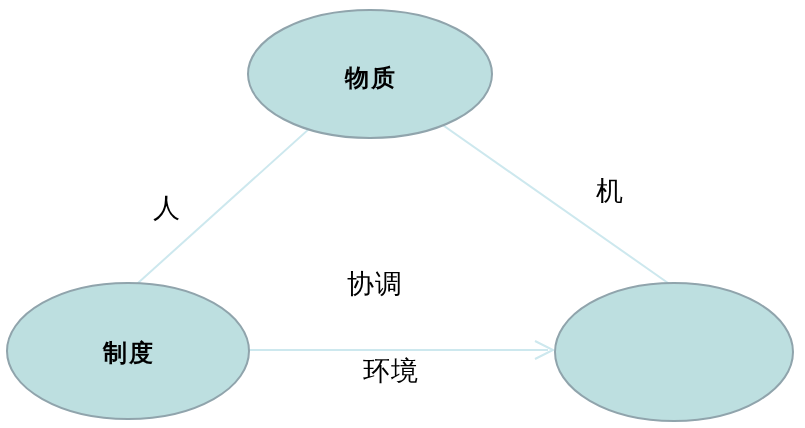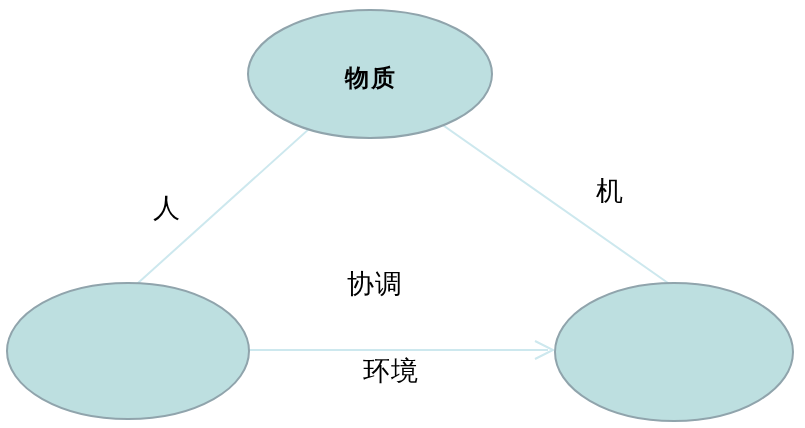--- a/index.html
+++ b/index.html
@@ -33,19 +33,20 @@
     <line x1="370" y1="74" x2="678" y2="290" stroke-width="2" stroke="#cde8ee"></line>
     <line x1="128" y1="350" x2="548" y2="350" stroke-width="2" stroke="#cde8ee"></line>
     <polyline points="535,341 553,350 535,359" fill="none" stroke-width="2" stroke="#cde8ee"></polyline>
 
     <ellipse cx="370" cy="74" rx="122" ry="64" stroke-width="2" fill="#bddfe0" stroke="#90a4ac"></ellipse>
     <ellipse cx="128" cy="351" rx="121" ry="68" stroke-width="2" fill="#bddfe0" stroke="#90a4ac"></ellipse>
     <ellipse cx="674" cy="352" rx="119" ry="69" stroke-width="2" fill="#bddfe0" stroke="#90a4ac"></ellipse>
   </svg>
 
   <div class="lbl node-lbl" style="left:371px; top:78px;">物质</div>
+  <div class="lbl node-lbl" style="left:129px; top:353px;">制度</div>
 
   <div class="lbl edge-lbl" style="left:167px; top:207px;">人</div>
   <div class="lbl edge-lbl" style="left:610px; top:190px;">机</div>
   <div class="lbl edge-lbl" style="left:375px; top:235px;margin-top:48px;">协调</div>
   <div class="lbl edge-lbl" style="left:391px; top:370px;">环境</div>
 
 </div>
 
 </body></html>

